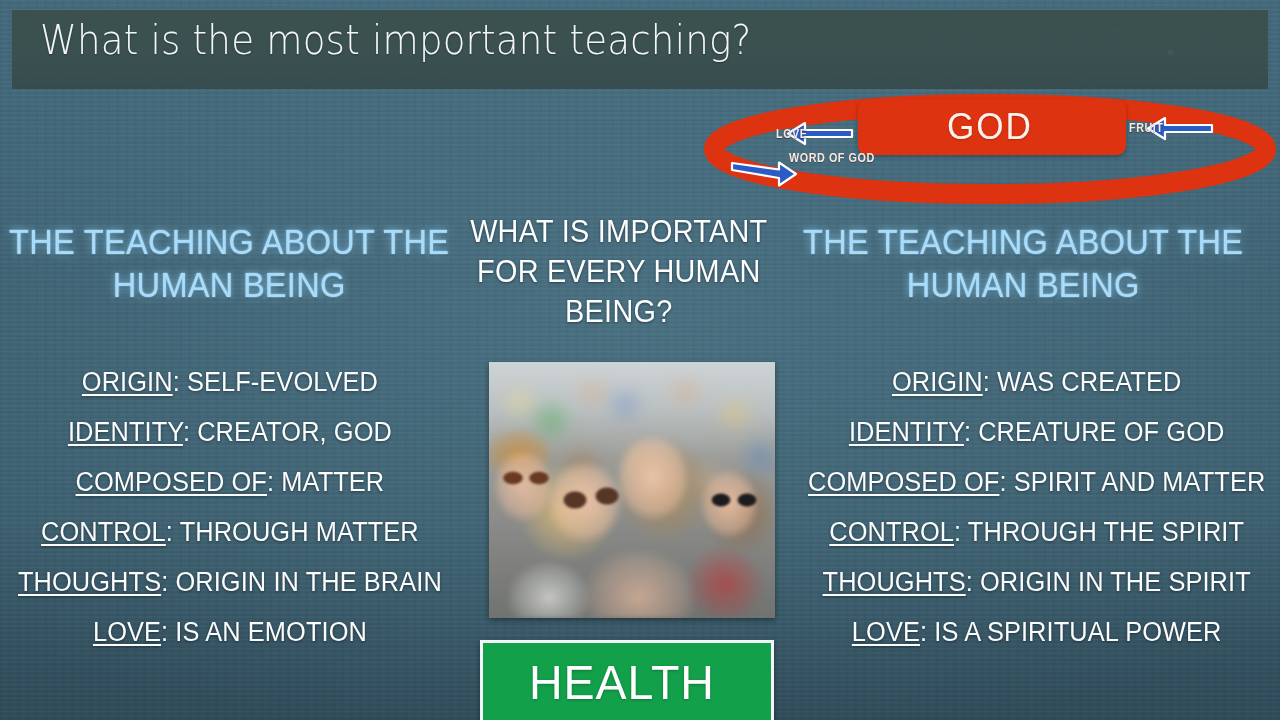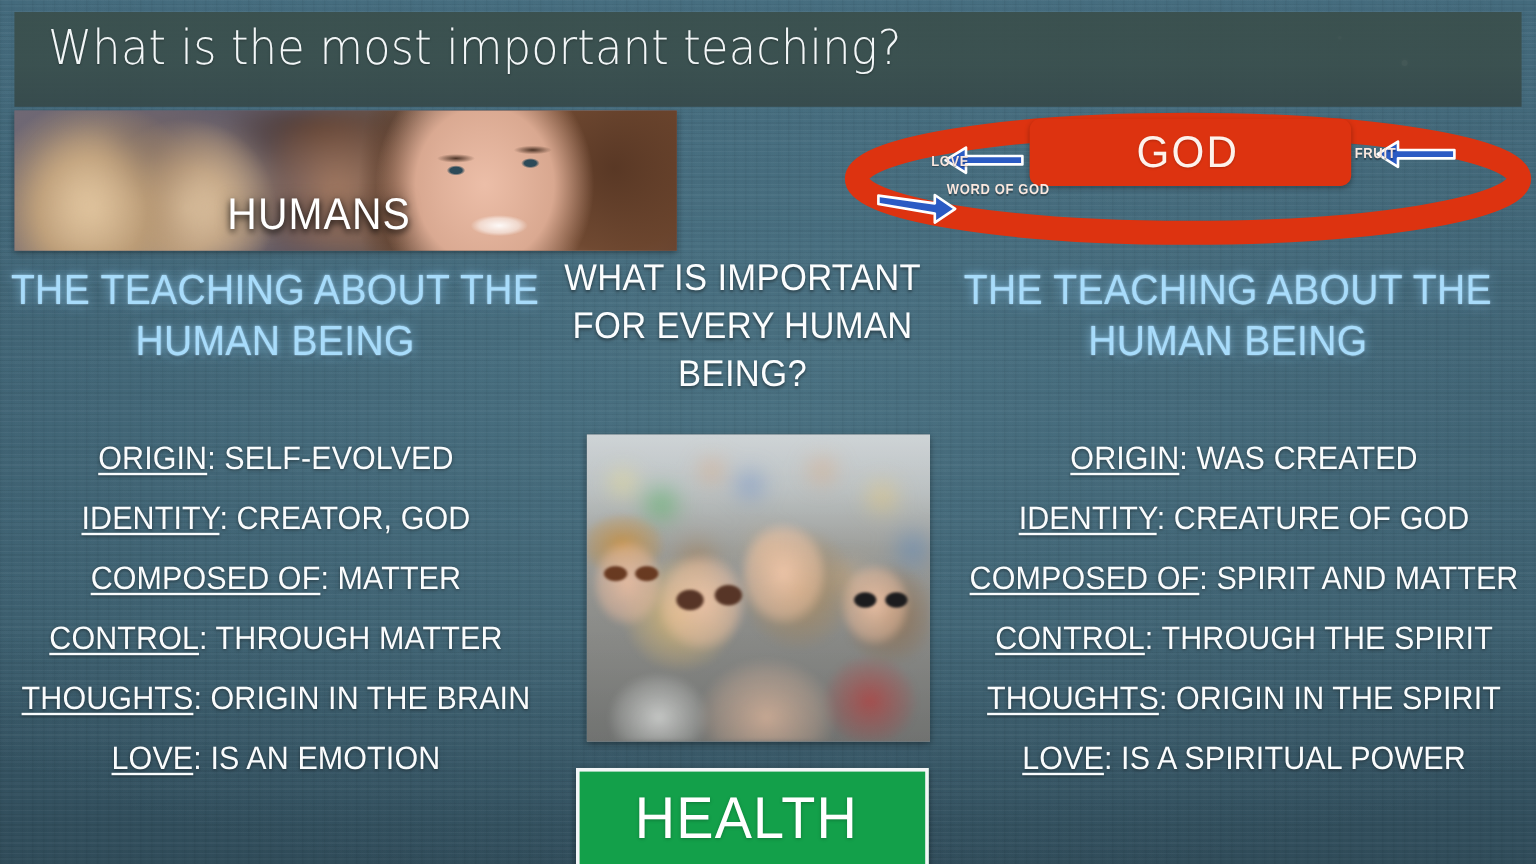--- a/index.html
+++ b/index.html
@@ -239,27 +239,20 @@
 <div id="slide">
 
   <div id="grain-overlay"></div>
   <div class="speck" style="left:1168px; top:50px;"></div>
   <div class="speck" style="left:1115px; top:30px; width:3px; height:3px; opacity:.55;"></div>
   <div class="speck" style="left:556px; top:383px; width:3px; height:3px; opacity:.5;"></div>
 
   <div id="title-band"></div>
   <div id="title-text" class="cond">What is the most important teaching?</div>
 
-  <div id="humans-photo">
-    <div class="layer hp-bg"></div>
-    <div class="layer hp-blurfaces"></div>
-    <div class="layer hp-woman"></div>
-    <div class="layer hp-eyes"></div>
-    <div id="humans-label" class="cond">HUMANS</div>
-  </div>
 
   <div id="god-diagram">
     <svg width="580" height="122" viewBox="0 0 580 122">
 
       <ellipse cx="290" cy="61" rx="276" ry="45" fill="none" stroke="#dd3310" stroke-width="20"></ellipse>
 
       <g>
         <path d="M152,42 L105,42 L105,35 L88,45.5 L105,56 L105,49 L152,49 Z" fill="#2b5bc4" stroke="#ffffff" stroke-width="2.2" stroke-linejoin="round"></path>
       </g>
 

